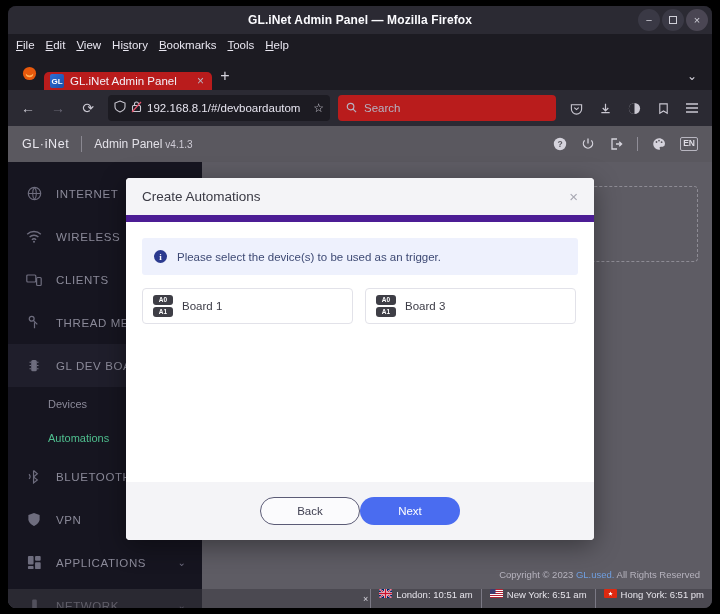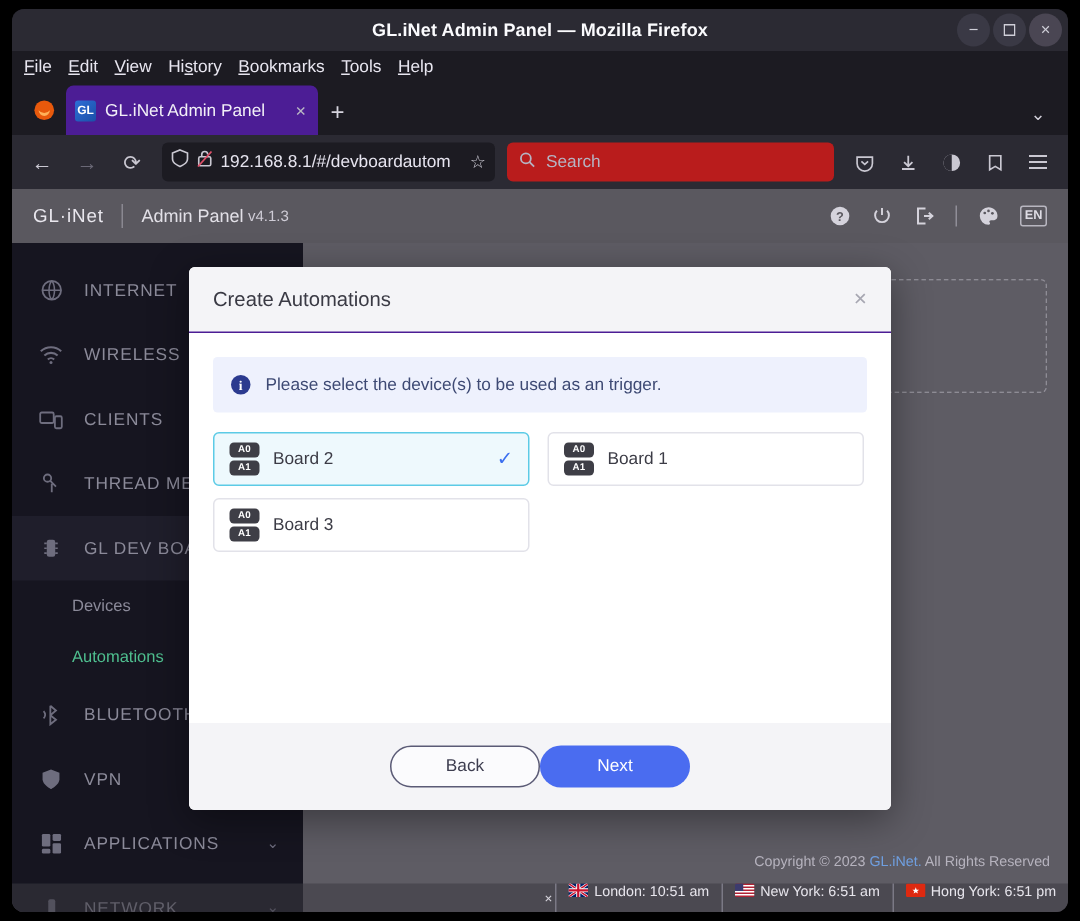--- a/index.html
+++ b/index.html
@@ -55,22 +55,22 @@
   .tabstrip {
     height: 34px; flex: 0 0 34px;
     background: #1c1b22;
     display: flex; align-items: flex-end; padding: 0 6px;
   }
   .ffbtn {
     width: 30px; height: 30px; display: flex; align-items: center; justify-content: center;
     margin-bottom: 2px;
   }
   .tab {
-    height: 33px; min-width: 168px; max-width: 168px;
-    background: #4c1d95; border-radius: 5px 5px 0 0;
+    height: 18px; min-width: 168px; max-width: 168px;
+    background: #b91c1c; border-radius: 5px 5px 0 0;
     display: flex; align-items: center; padding: 0 6px; gap: 6px;
     margin-bottom: 0px;
   }
   .tab .favicon {
     width: 14px; height: 14px; border-radius: 2px;
     background: linear-gradient(135deg,#2d6fd6,#1b4fa8);
     display: flex; align-items: center; justify-content: center;
     font-size: 8px; color: #fff; font-weight: bold; flex: 0 0 14px;
   }
   .tab .tlabel { font-size: 11.5px; color: #f2f0f7; flex: 1; white-space: nowrap; overflow: hidden; }
@@ -174,21 +174,21 @@
   
   .scrim { position: absolute; inset: 0; background: rgba(0,0,0,0); }
   .modal {
     position: absolute; left: 118px; top: 52px; width: 468px; height: 362px;
     background: #fff; border-radius: 4px; box-shadow: 0 6px 26px rgba(0,0,0,.4);
     display: flex; flex-direction: column; overflow: hidden;
   }
   .modal-head {
     height: 44px; flex: 0 0 44px; background: #f4f4f7;
     display: flex; align-items: center; padding: 0 16px;
-    border-bottom: 1px solid #4c1d95;
+    border-bottom: 7px solid #4c1d95;
   }
   .modal-title { font-size: 13.5px; color: #3a3a44; }
   .modal-close { margin-left: auto; font-size: 15px; color: #a7a7b2; line-height: 1; }
   .modal-body { flex: 1; padding: 16px 16px 0 16px; background: #fff; }
   .infobar {
     background: #eef1fd; border-radius: 3px; height: 37px;
     display: flex; align-items: center; gap: 10px; padding: 0 12px;
     margin-bottom: 13px;
   }
   .infobar .itxt { font-size: 11.5px; color: #3d4croak; }
@@ -471,21 +471,21 @@
           </span>
           <span class="ilabel">NETWORK</span>
           <span class="chev">⌄</span>
         </div>
       </div>
 
       <div class="main">
         <div class="dashbox"></div>
 
         <div class="copyright">
-          <span>Copyright © 2023 </span><a href="#">GL.iNet.</a><span> All Rights Reserved</span>
+          <span>Copyright © 2023 </span><a href="#">GL.used.</a><span> All Rights Reserved</span>
         </div>
       </div>
     </div>
 
     <div class="tzbar">
       <span class="tzclose">×</span>
 
       <div class="tzitem">
         <svg class="flag" viewBox="0 0 26 18">
             <rect width="26" height="18" fill="#012169"></rect>
@@ -530,28 +530,20 @@
 
       <div class="modal-body">
 
         <div class="infobar">
           <span class="iinfo">i</span>
           <span class="itxt">Please select the device(s) to be used as an trigger.</span>
         </div>
 
         <div class="cards">
 
-          <div class="card selected">
-            <span class="boardicon">
-              <span class="pill">A0</span>
-              <span class="pill">A1</span>
-            </span>
-            <span class="cname">Board 2</span>
-            <span class="check">✓</span>
-          </div>
 
           <div class="card">
             <span class="boardicon">
               <span class="pill">A0</span>
               <span class="pill">A1</span>
             </span>
             <span class="cname">Board 1</span>
           </div>
 
           <div class="card">

